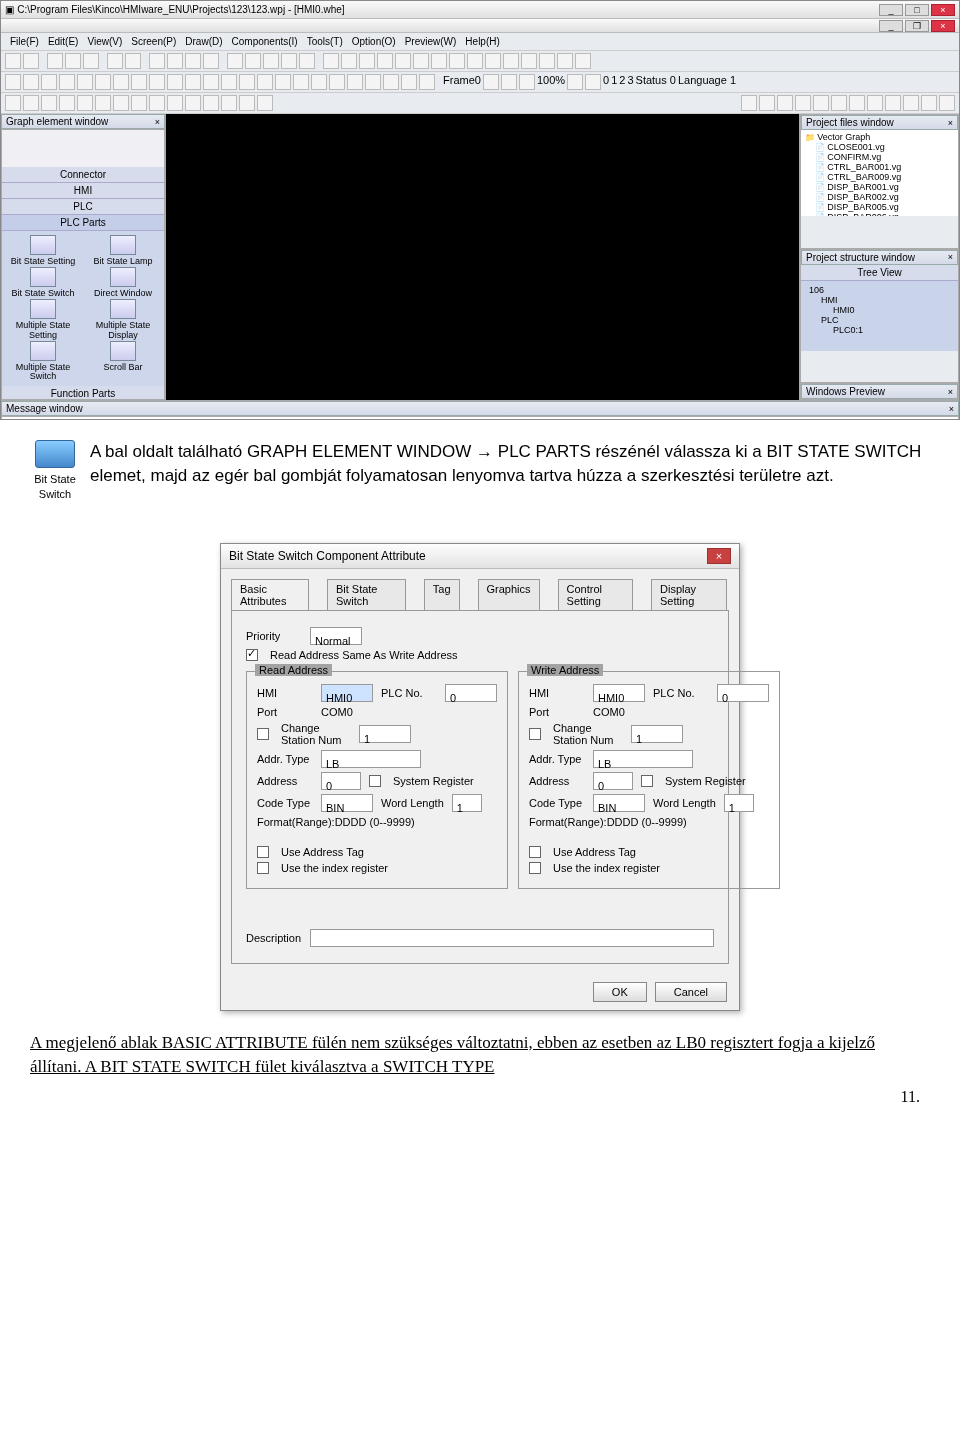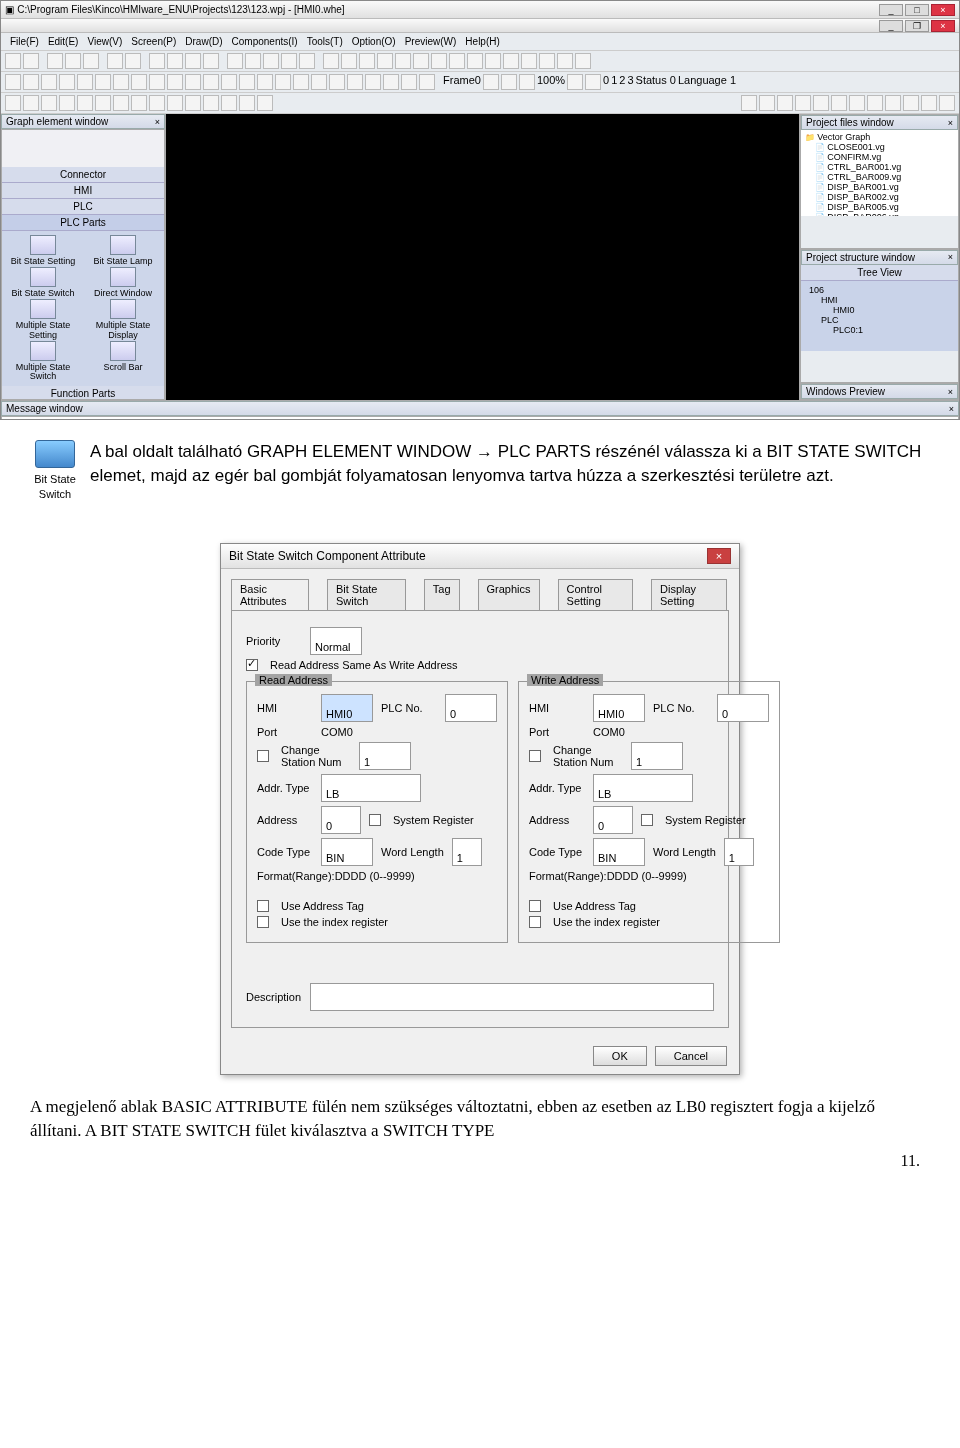--- a/index.html
+++ b/index.html
@@ -53,32 +53,32 @@
 .dlgwrap{margin:20px auto 10px;width:520px;}
 .dlg{border:1px solid #888;background:#f0f0f0;box-shadow:2px 2px 6px rgba(0,0,0,0.3);}
 .dlg .dtitle{background:linear-gradient(#fefefe,#e2e2e2);padding:4px 8px;font-size:12px;display:flex;align-items:center;border-bottom:1px solid #bbb;}
 .dlg .dtitle .dx{margin-left:auto;width:24px;height:16px;background:#c94040;color:#fff;text-align:center;border:1px solid #933;font-size:11px;line-height:14px;}
 .tabs{display:flex;gap:16px;padding:10px 10px 0;font-size:11px;}
 .tab{border:1px solid #999;border-bottom:none;padding:3px 8px;background:#e8e8e8;margin-right:2px;}
 .tab.active{background:#f0f0f0;}
 .tabbody{border:1px solid #999;margin:0 10px 10px;padding:12px 14px;background:#f0f0f0;}
 .row{display:flex;align-items:center;gap:8px;margin:4px 0;font-size:11px;}
 .row label{min-width:56px;}
-.sel,.inp{border:1px solid #999;background:#fff;padding:13px 4px;height:28px;font-size:11px;}
+.sel,.inp{border:1px solid #999;background:#fff;padding:7px 4px;height:18px;font-size:11px;}
 .sel{min-width:52px;}
 .chk{width:12px;height:12px;border:1px solid #666;display:inline-block;vertical-align:middle;margin-right:4px;background:#fff;position:relative;}
 .chk.on::after{content:"✓";position:absolute;top:-3px;left:0;font-size:11px;}
 .grp{border:1px solid #999;padding:8px 10px 10px;margin:6px 0;position:relative;}
 .grp .gt{position:absolute;top:-8px;left:8px;background:#a3a3a3;padding:0 4px;font-size:11px;}
 .twocol{display:flex;gap:10px;}
 .twocol .grp{flex:1;}
 .btnrow{display:flex;justify-content:flex-end;gap:8px;padding:8px 12px;}
 .btn{border:1px solid #888;background:linear-gradient(#fff,#ddd);padding:3px 18px;font-size:11px;}
 
-.doctext2{font-family:"Times New Roman",serif;font-size:17px;line-height:1.4;padding:10px 30px 4px;}
+.doctext2{font-family:"Times New Roman",serif;font-size:17px;line-height:1.4;padding:10px 30px 4px;text-decoration:underline;}
 .pagenum{font-family:"Times New Roman",serif;font-size:16px;text-align:right;padding:6px 40px 10px;}
 </style>
 </head>
 <body>
 
 <div class="appwin">
   <div class="titlebar">
     <span>▣</span>&nbsp;
     <span>C:\Program Files\Kinco\HMIware_ENU\Projects\123\123.wpj - [HMI0.whe]</span>
     <div class="winbtns">

